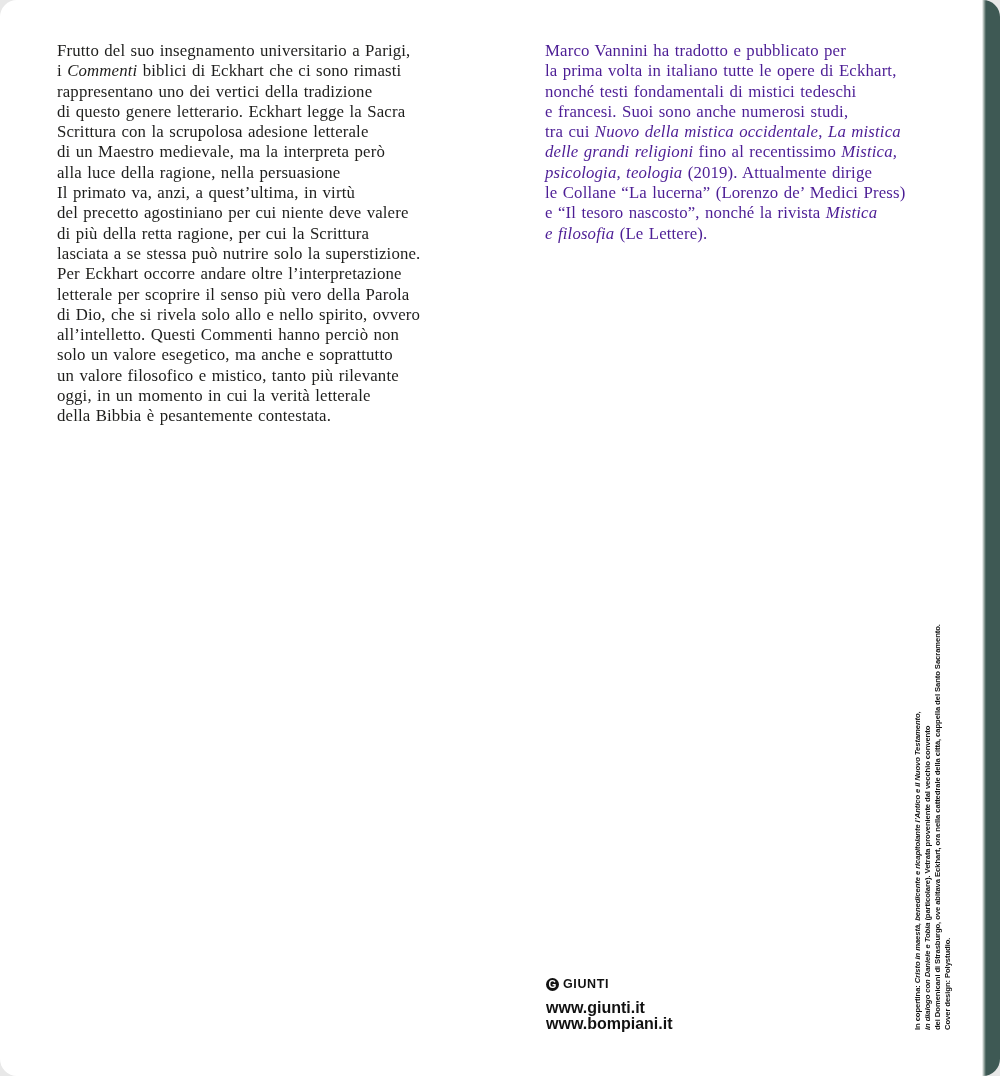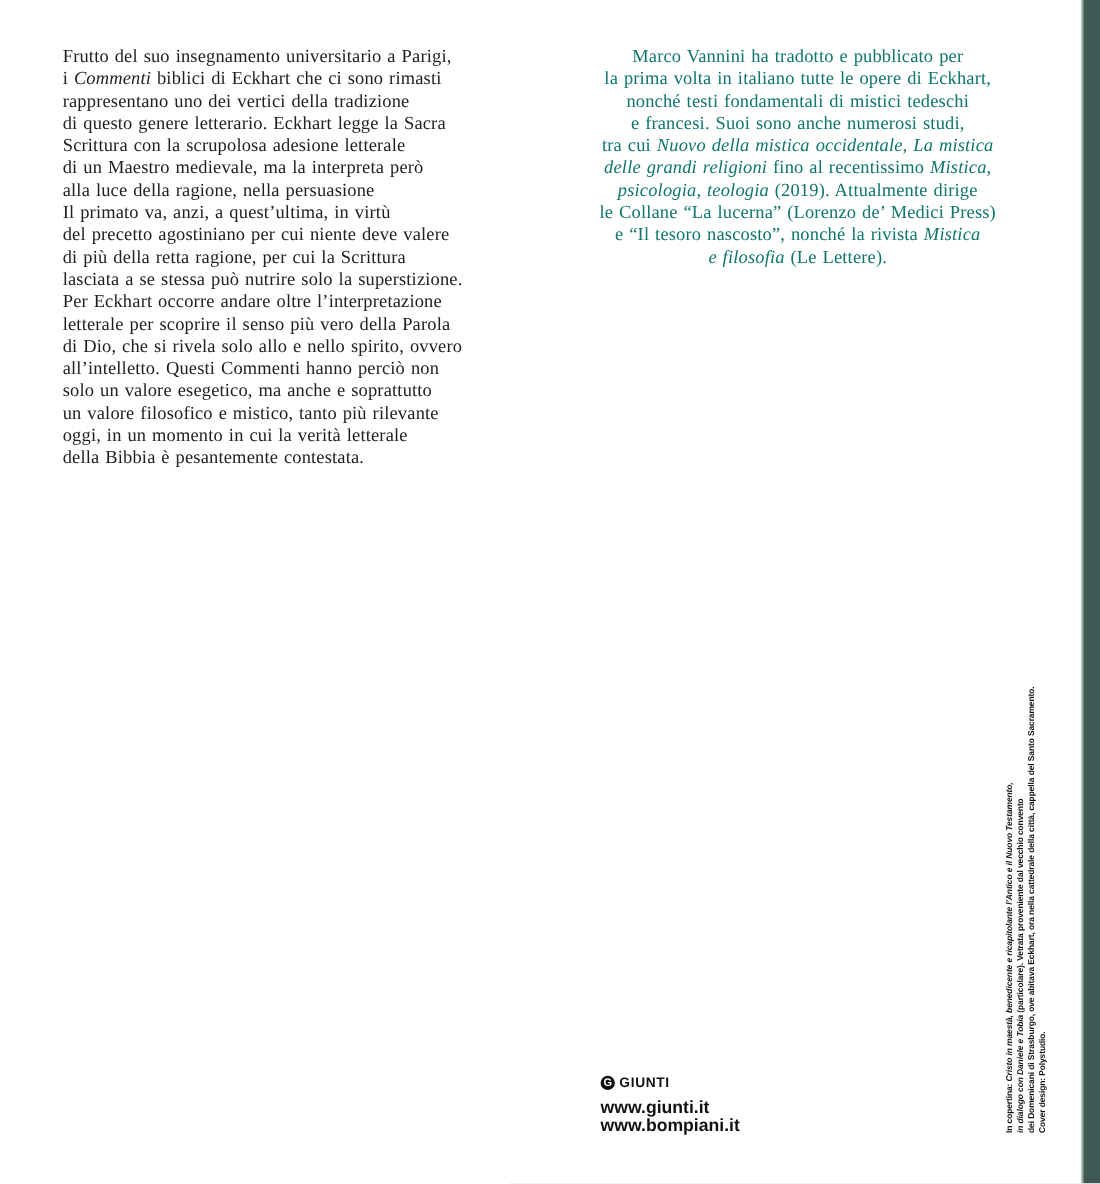--- a/index.html
+++ b/index.html
@@ -3,20 +3,21 @@
 <meta charset="utf-8">
 <style>
   html, body { margin: 0; padding: 0; background: #e8e8e8; }
   .page {
     position: relative;
     width: 1000px;
     height: 1076px;
     background: #ffffff;
     overflow: hidden;
     font-family: "Liberation Serif", serif;
+    border-radius: 17px;
   }
   .col {
     position: absolute;
     top: 41px;
     font-size: 16.8px;
     line-height: 20.3px;
     letter-spacing: 0.15px;
     word-spacing: 1px;
     color: #1e1e1c;
     white-space: nowrap;
@@ -94,21 +95,21 @@
       <div><span>Per Eckhart occorre andare oltre l’interpretazione</span></div>
       <div><span>letterale per scoprire il senso più vero della Parola</span></div>
       <div><span>di Dio, che si rivela solo allo e nello spirito, ovvero</span></div>
       <div><span>all’intelletto. Questi Commenti hanno perciò non</span></div>
       <div><span>solo un valore esegetico, ma anche e soprattutto</span></div>
       <div><span>un valore filosofico e mistico, tanto più rilevante</span></div>
       <div><span>oggi, in un momento in cui la verità letterale</span></div>
       <div><span>della Bibbia è pesantemente contestata.</span></div>
     </div>
 
-  <div class="col col-right" style="color: #0f766e; text-align: center;">
+  <div class="col col-right" style="color: #4c1d95;">
       <div><span>Marco Vannini ha tradotto e pubblicato per</span></div>
       <div><span>la prima volta in italiano tutte le opere di Eckhart,</span></div>
       <div><span>nonché testi fondamentali di mistici tedeschi</span></div>
       <div><span>e francesi. Suoi sono anche numerosi studi,</span></div>
       <div><span>tra cui </span><span class="it">Nuovo della mistica occidentale</span><span>, </span><span class="it">La mistica</span></div>
       <div><span class="it">delle grandi religioni</span><span> fino al recentissimo </span><span class="it">Mistica,</span></div>
       <div><span class="it">psicologia, teologia</span><span> (2019). Attualmente dirige</span></div>
       <div><span>le Collane “La lucerna” (Lorenzo de’ Medici Press)</span></div>
       <div><span>e “Il tesoro nascosto”, nonché la rivista </span><span class="it">Mistica</span></div>
       <div><span class="it">e filosofia</span><span> (Le Lettere).</span></div>

